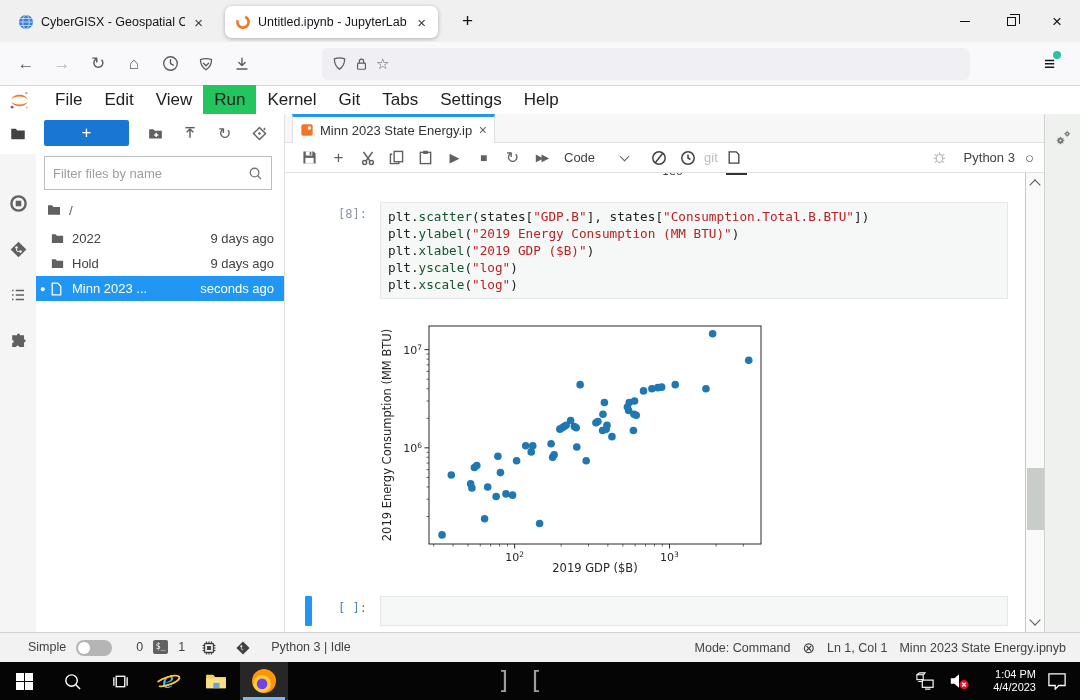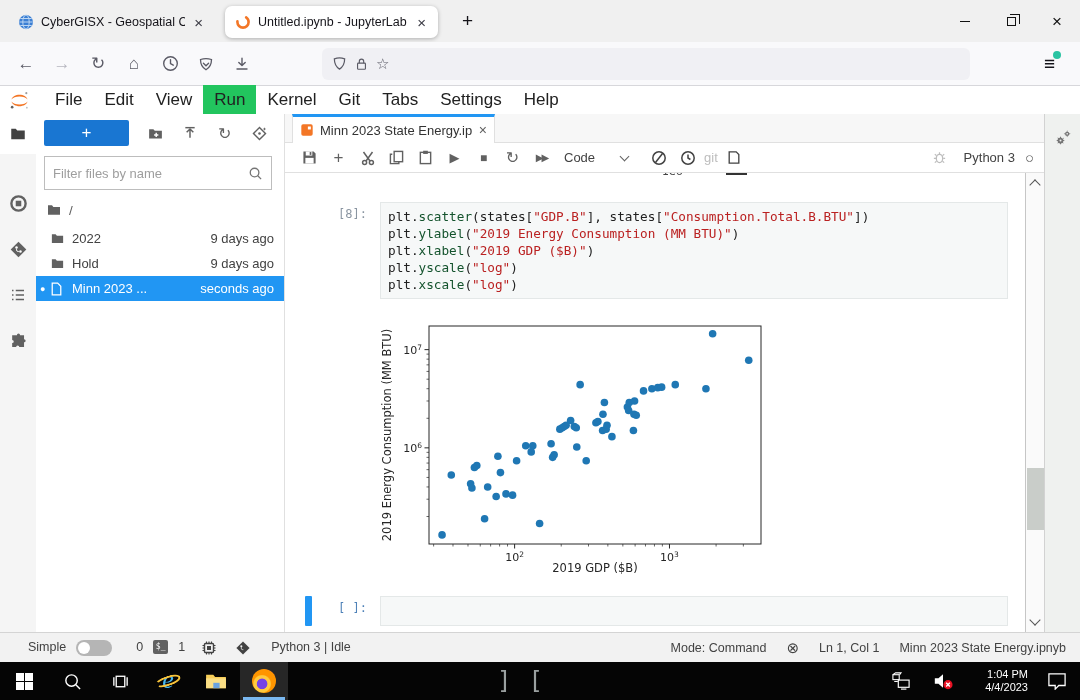--- a/index.html
+++ b/index.html
@@ -93,32 +93,32 @@
   .sb-chev-down{top:443px;transform:rotate(45deg)}
   .sb-thumb{position:absolute;left:1px;top:295px;width:17px;height:62px;background:#c9cdc9}
   .rightstrip{position:absolute;left:1044px;top:0;width:36px;height:518px;background:#eff1ef;border-left:1px solid #d2d2d2}
   .rs-gear{margin:14px auto 0 auto;width:22px;display:flex;justify-content:center}
   
   .labstatus{position:absolute;left:0;top:632px;width:1080px;height:30px;background:#f2f2f2;border-top:1px solid #d4d4d4;display:flex;align-items:center;font-size:12.5px;color:#424242}
   .ls-left{display:flex;gap:10px;margin-left:28px}
   .toggle{width:36px;height:16px;border-radius:8px;background:#b5b5b5;position:relative}
   .toggle .knob{position:absolute;left:2px;top:2px;width:12px;height:12px;border-radius:50%;background:#fff}
   .term-icon{width:15px;height:14px;background:#616161;border-radius:2px;color:#fff;font-size:8px;font-family:"DejaVu Sans Mono",monospace;display:flex;align-items:center;justify-content:center}
-  .ls-right{margin-left:auto;display:flex;align-items:center;gap:20px;margin-right:14px}
+  .ls-right{margin-left:auto;display:flex;align-items:center;gap:12px;margin-right:14px}
   .shieldx{font-size:15px;color:#424242}
   
   .taskbar{position:absolute;left:0;top:662px;width:1080px;height:38px;background:#050505;display:flex;align-items:center}
   .tb-slot{width:48px;height:38px;display:flex;align-items:center;justify-content:center;position:relative}
   .tb-slot.ffactive{background:#272727}
   .tb-slot.ffactive:after{content:"";position:absolute;left:3px;right:3px;bottom:0;height:3px;background:#7ab8f0}
   .ff-orb{width:24px;height:24px;border-radius:50%;background:radial-gradient(circle at 42% 62%,#7542e5 0 24%,#ffca3e 28% 40%,#ff9500 46% 72%,#ff4f5e 88%,#ff2f54 100%)}
   .ie-e{font-family:"Liberation Serif",serif;font-style:italic;font-size:26px;color:#45b6ef;line-height:1;position:relative;top:-1px}
   .ie-ring{position:absolute;width:26px;height:10px;border:2px solid #f8c43a;border-radius:50%;transform:rotate(-18deg);border-left-color:transparent;top:14px;left:11px}
   .brackets{position:absolute;left:497px;top:0;height:38px;display:flex;align-items:center;gap:17px;color:#9aa0a0;font-size:24px;font-family:"DejaVu Sans Mono",monospace}
-  .tray{margin-left:auto;display:flex;align-items:center;gap:16px;margin-right:10px}
+  .tray{margin-left:auto;display:flex;align-items:center;gap:8px;margin-right:10px}
   .tray-clock{color:#fff;font-size:11px;text-align:right;line-height:13px;width:56px}
   .tray-icon{width:26px;height:26px;display:flex;align-items:center;justify-content:center;position:relative}
 </style>
 </head>
 <body>
 
 <div class="titlebar">
   <div class="fftab inactive">
     <svg width="16" height="16" viewBox="0 0 16 16">
         <circle cx="8" cy="8" r="7" fill="#3b7fd4"></circle>

